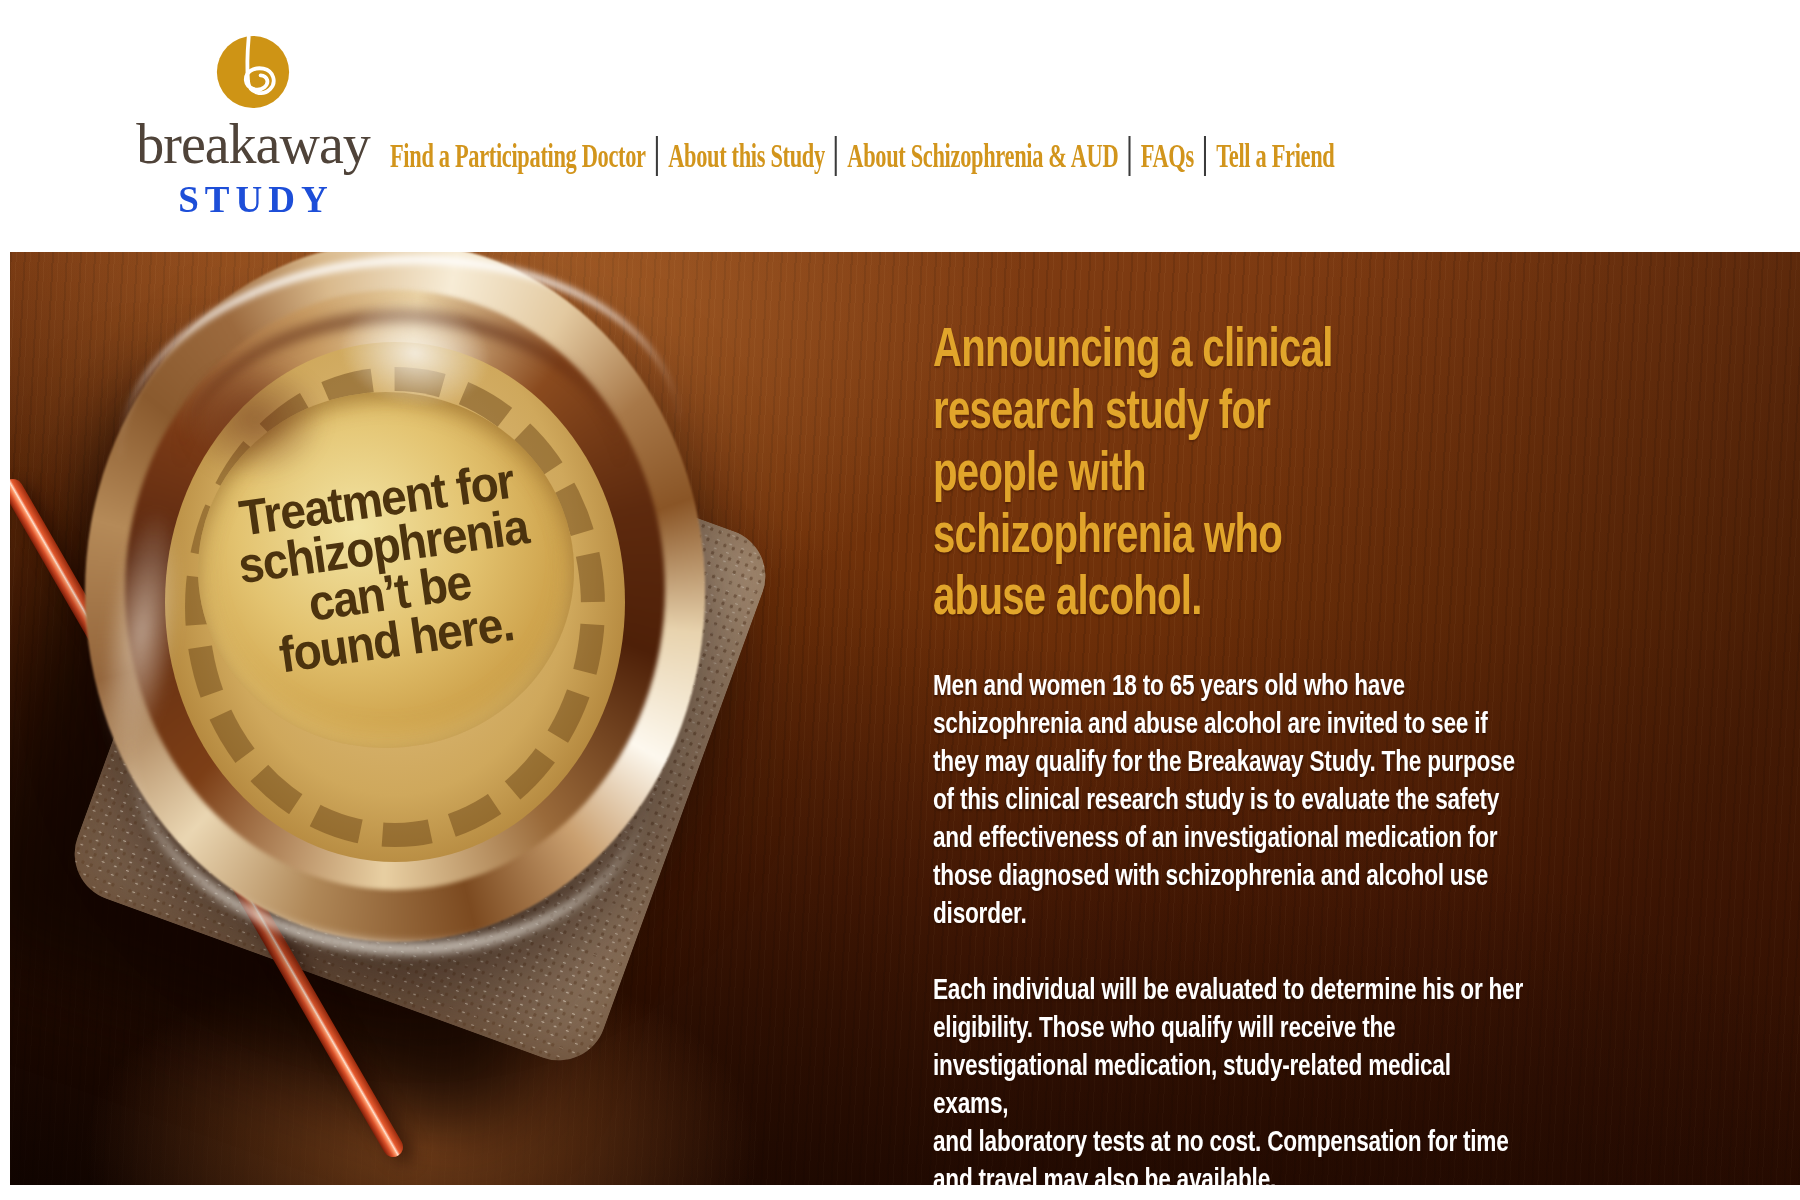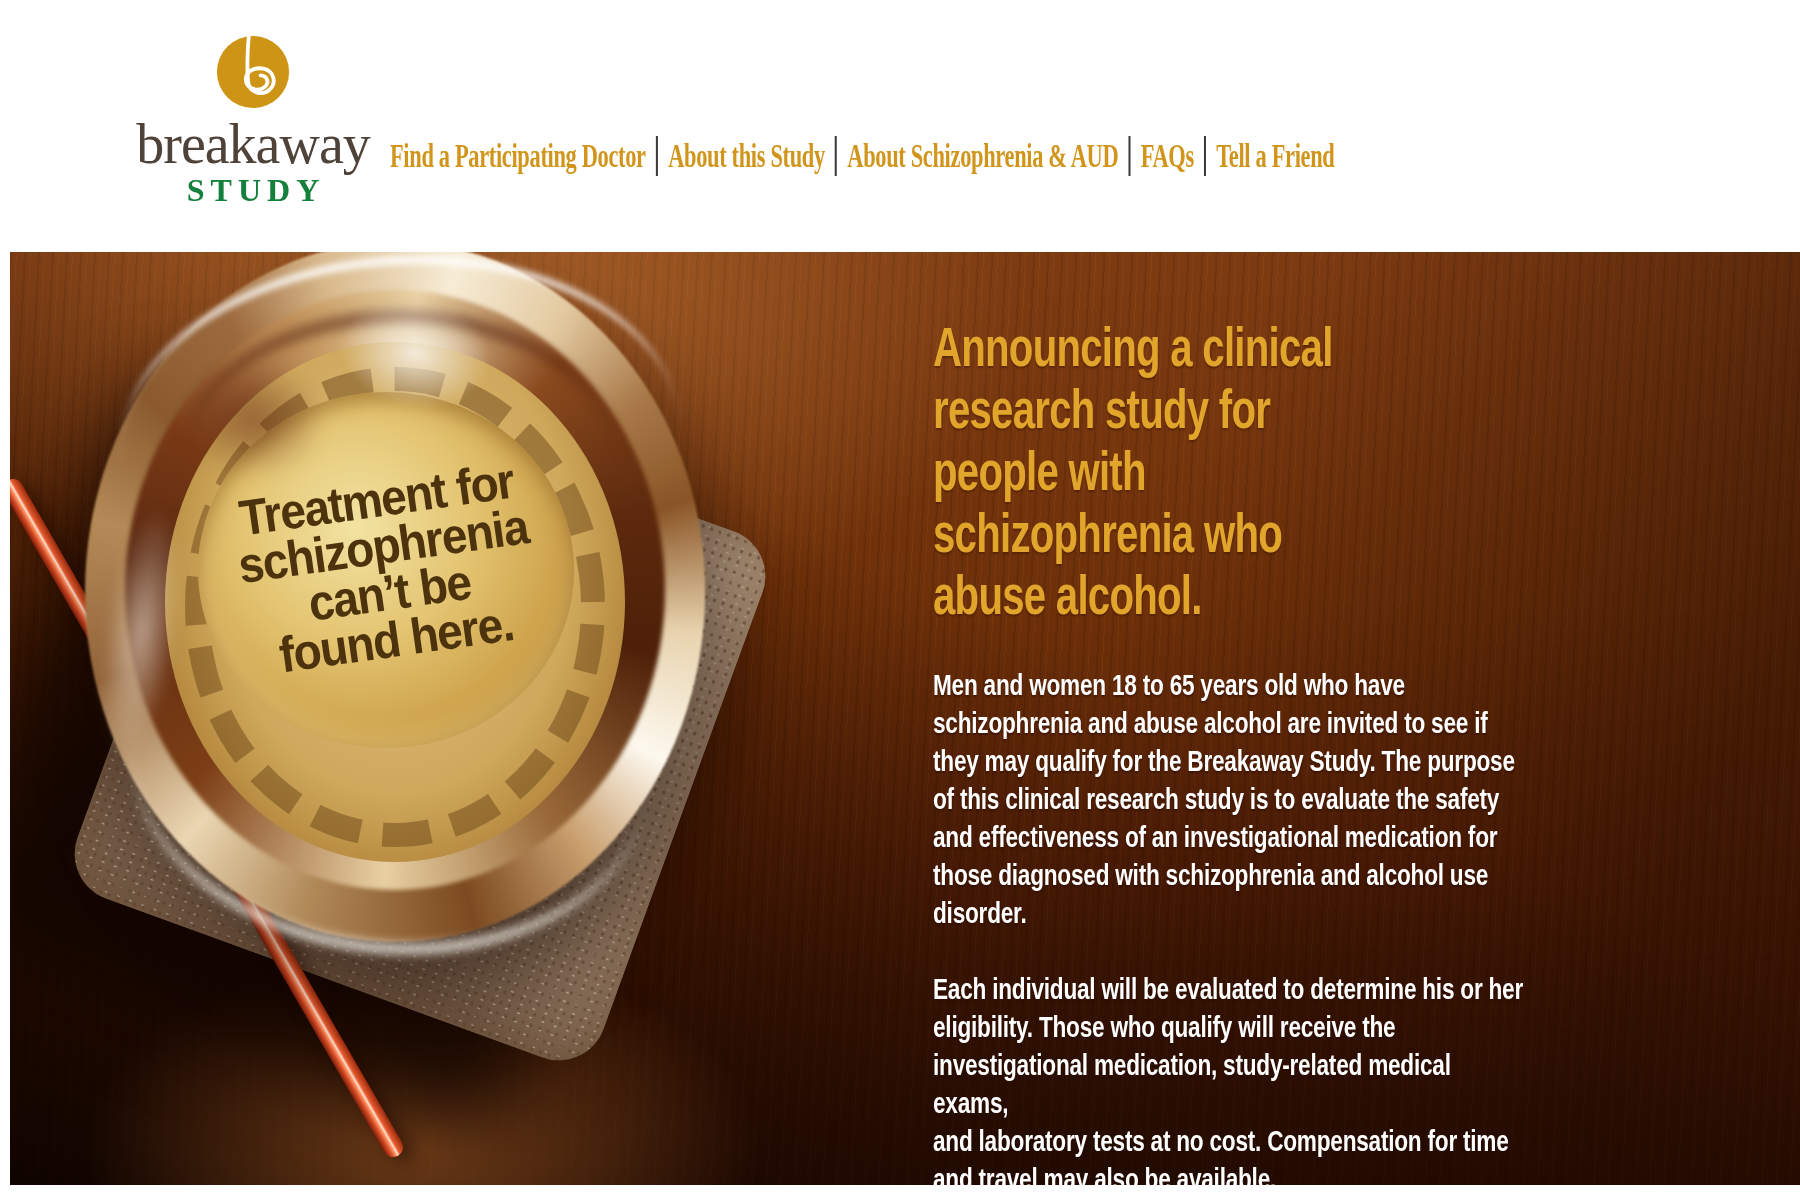--- a/index.html
+++ b/index.html
@@ -5,21 +5,21 @@
   html,body{margin:0;padding:0;}
   body{
     width:1800px;height:1200px;background:#ffffff;overflow:hidden;
     font-family:"Liberation Sans", sans-serif;position:relative;
   }
   
   .header{position:absolute;left:0;top:8px;width:1800px;height:179px;background:#fff;font-family:Liberation Serif, serif;}
   .logo{position:absolute;left:100px;top:26px;width:306px;text-align:center;cursor:pointer;}
   .logo-icon{display:block;margin:0 auto 10px auto;width:76px;height:76px;}
   .logo-word{font-size:56px;font-weight:400;color:#4f4339;letter-spacing:-1px;line-height:48px;}
-  .logo-tag{font-size:32px;font-weight:700;color:#15803d;letter-spacing:6px;margin-top:4px;text-indent:6px;}
+  .logo-tag{font-size:37px;font-weight:700;color:#1d4ed8;letter-spacing:6px;margin-top:10px;text-indent:6px;}
   .nav{position:absolute;left:390px;top:122px;height:52px;display:flex;align-items:center;
        transform:scaleX(.68);transform-origin:left center;white-space:nowrap;}
   .nav a{color:#d2951c;font-size:33px;font-weight:700;text-decoration:none;padding:0 15px;letter-spacing:-.5px;}
   .nav a:first-child{padding-left:0;}
   .nav .sep{width:3px;height:40px;background:#3b3b3b;flex:0 0 auto;}
   
   .hero{
     position:absolute;left:10px;top:252px;width:1790px;height:933px;overflow:hidden;
     background:
       radial-gradient(900px 520px at 26% 6%, rgba(255,176,92,0.33), transparent 62%),

